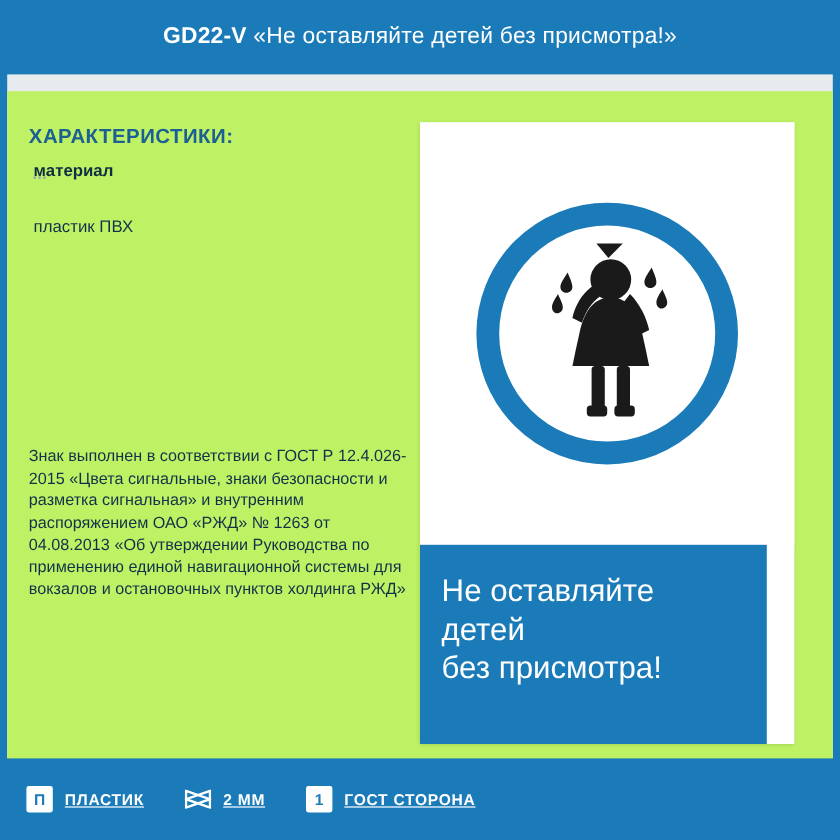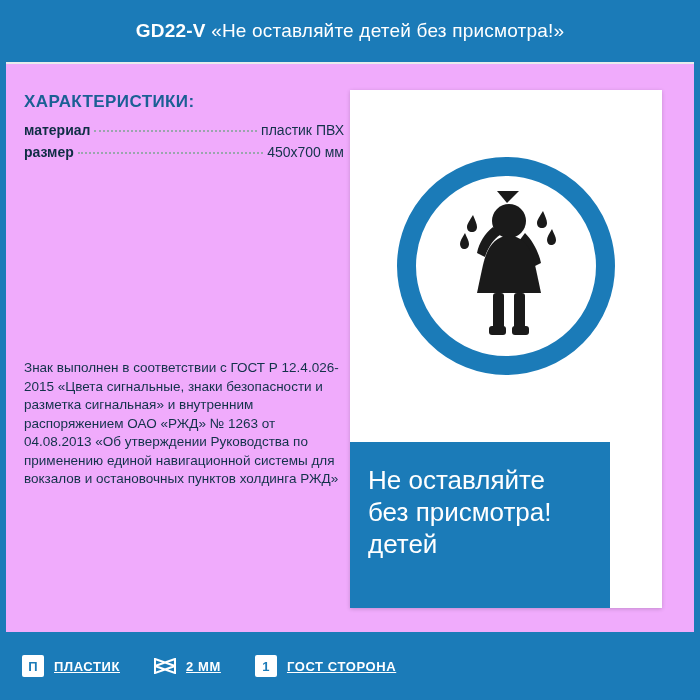--- a/index.html
+++ b/index.html
@@ -42,24 +42,24 @@
     white-space: nowrap;
   }
   .header-title .code {
     font-weight: bold;
   }
 
   
   .content {
     position: absolute;
     left: 0;
-    top: 64px;
+    top: 76px;
     width: 688px;
     height: 570px;
-    background: #f0abfc;
+    background: #bef264;
   }
 
   
   .left-col {
     position: absolute;
     left: 18px;
     top: 28px;
     width: 320px;
   }
   .section-title {
@@ -74,35 +74,37 @@
     padding: 0;
     list-style: none;
   }
   .spec-row {
     display: flex;
     align-items: baseline;
     font-size: 14px;
     color: #12324a;
     margin-bottom: 6px;
     white-space: nowrap;
+    flex-direction: column;
   }
   .spec-key {
     font-weight: bold;
     color: #0f2d44;
   }
   .spec-dots {
     flex: 1 1 auto;
     margin: 0 4px;
     border-bottom: 2px dotted #9aa6ad;
     position: relative;
     top: -3px;
     min-width: 10px;
   }
   .spec-val {
     color: #12324a;
+    margin-top: 28px;
   }
 
   .desc-block {
     position: absolute;
     left: 18px;
     top: 295px;
     width: 322px;
   }
   .desc-text {
     font-size: 13.5px;
@@ -142,21 +144,21 @@
   .pict-svg {
     position: absolute;
     left: 50%;
     top: 176px;
     transform: translate(-50%, -50%);
   }
   .sign-caption {
     position: absolute;
     left: 0;
     bottom: 0;
-    width: 260px;
+    width: 289px;
     height: 166px;
     background: #1b7bb8;
     color: #ffffff;
     box-sizing: border-box;
     padding: 22px 18px 0 18px;
   }
   .sign-caption-line {
     font-size: 26px;
     line-height: 32px;
     white-space: nowrap;
@@ -220,25 +222,20 @@
   <div class="content">
 
     <div class="left-col">
       <div class="section-title">ХАРАКТЕРИСТИКИ:</div>
       <ul class="spec-list">
         <li class="spec-row">
           <span class="spec-key">материал</span>
           <span class="spec-dots"></span>
           <span class="spec-val">пластик ПВХ</span>
         </li>
-        <li class="spec-row">
-          <span class="spec-key">размер</span>
-          <span class="spec-dots"></span>
-          <span class="spec-val">450х700 мм</span>
-        </li>
       </ul>
     </div>
 
     <div class="desc-block">
       <p class="desc-text">Знак выполнен в соответствии с ГОСТ Р 12.4.026-2015 «Цвета сигнальные, знаки безопасности и разметка сигнальная» и внутренним распоряжением ОАО «РЖД» № 1263 от 04.08.2013 «Об утверждении Руководства по применению единой навигационной системы для вокзалов и остановочных пунктов холдинга РЖД»</p>
     </div>
 
     <div class="sign">
       <div class="sign-pictogram">
         <div class="circle"></div>
@@ -264,22 +261,22 @@
             <path d="M52 34 C49 39 46 43 46 46 C46 49 48 51 51 51 C54 51 56 49 56 46 C56 43 54 39 52 34 Z"></path>
             <path d="M44 52 C41 57 39 60 39 63 C39 66 41 68 43 68 C46 68 48 66 48 63 C48 60 46 57 44 52 Z"></path>
 
             <path d="M122 30 C119 35 116 39 116 42 C116 45 118 47 121 47 C124 47 126 45 126 42 C126 39 124 35 122 30 Z"></path>
             <path d="M131 48 C128 53 126 56 126 59 C126 62 128 64 130 64 C133 64 135 62 135 59 C135 56 133 53 131 48 Z"></path>
           </g>
         </svg>
       </div>
       <div class="sign-caption">
         <div class="sign-caption-line">Не оставляйте</div>
+        <div class="sign-caption-line">детей</div>
         <div class="sign-caption-line">без присмотра!</div>
-        <div class="sign-caption-line">детей</div>
       </div>
     </div>
 
   </div>
 
   <div class="footer">
     <div class="footer-item">
       <span class="footer-icon">П</span>
       <span class="footer-label">ПЛАСТИК</span>
     </div>

